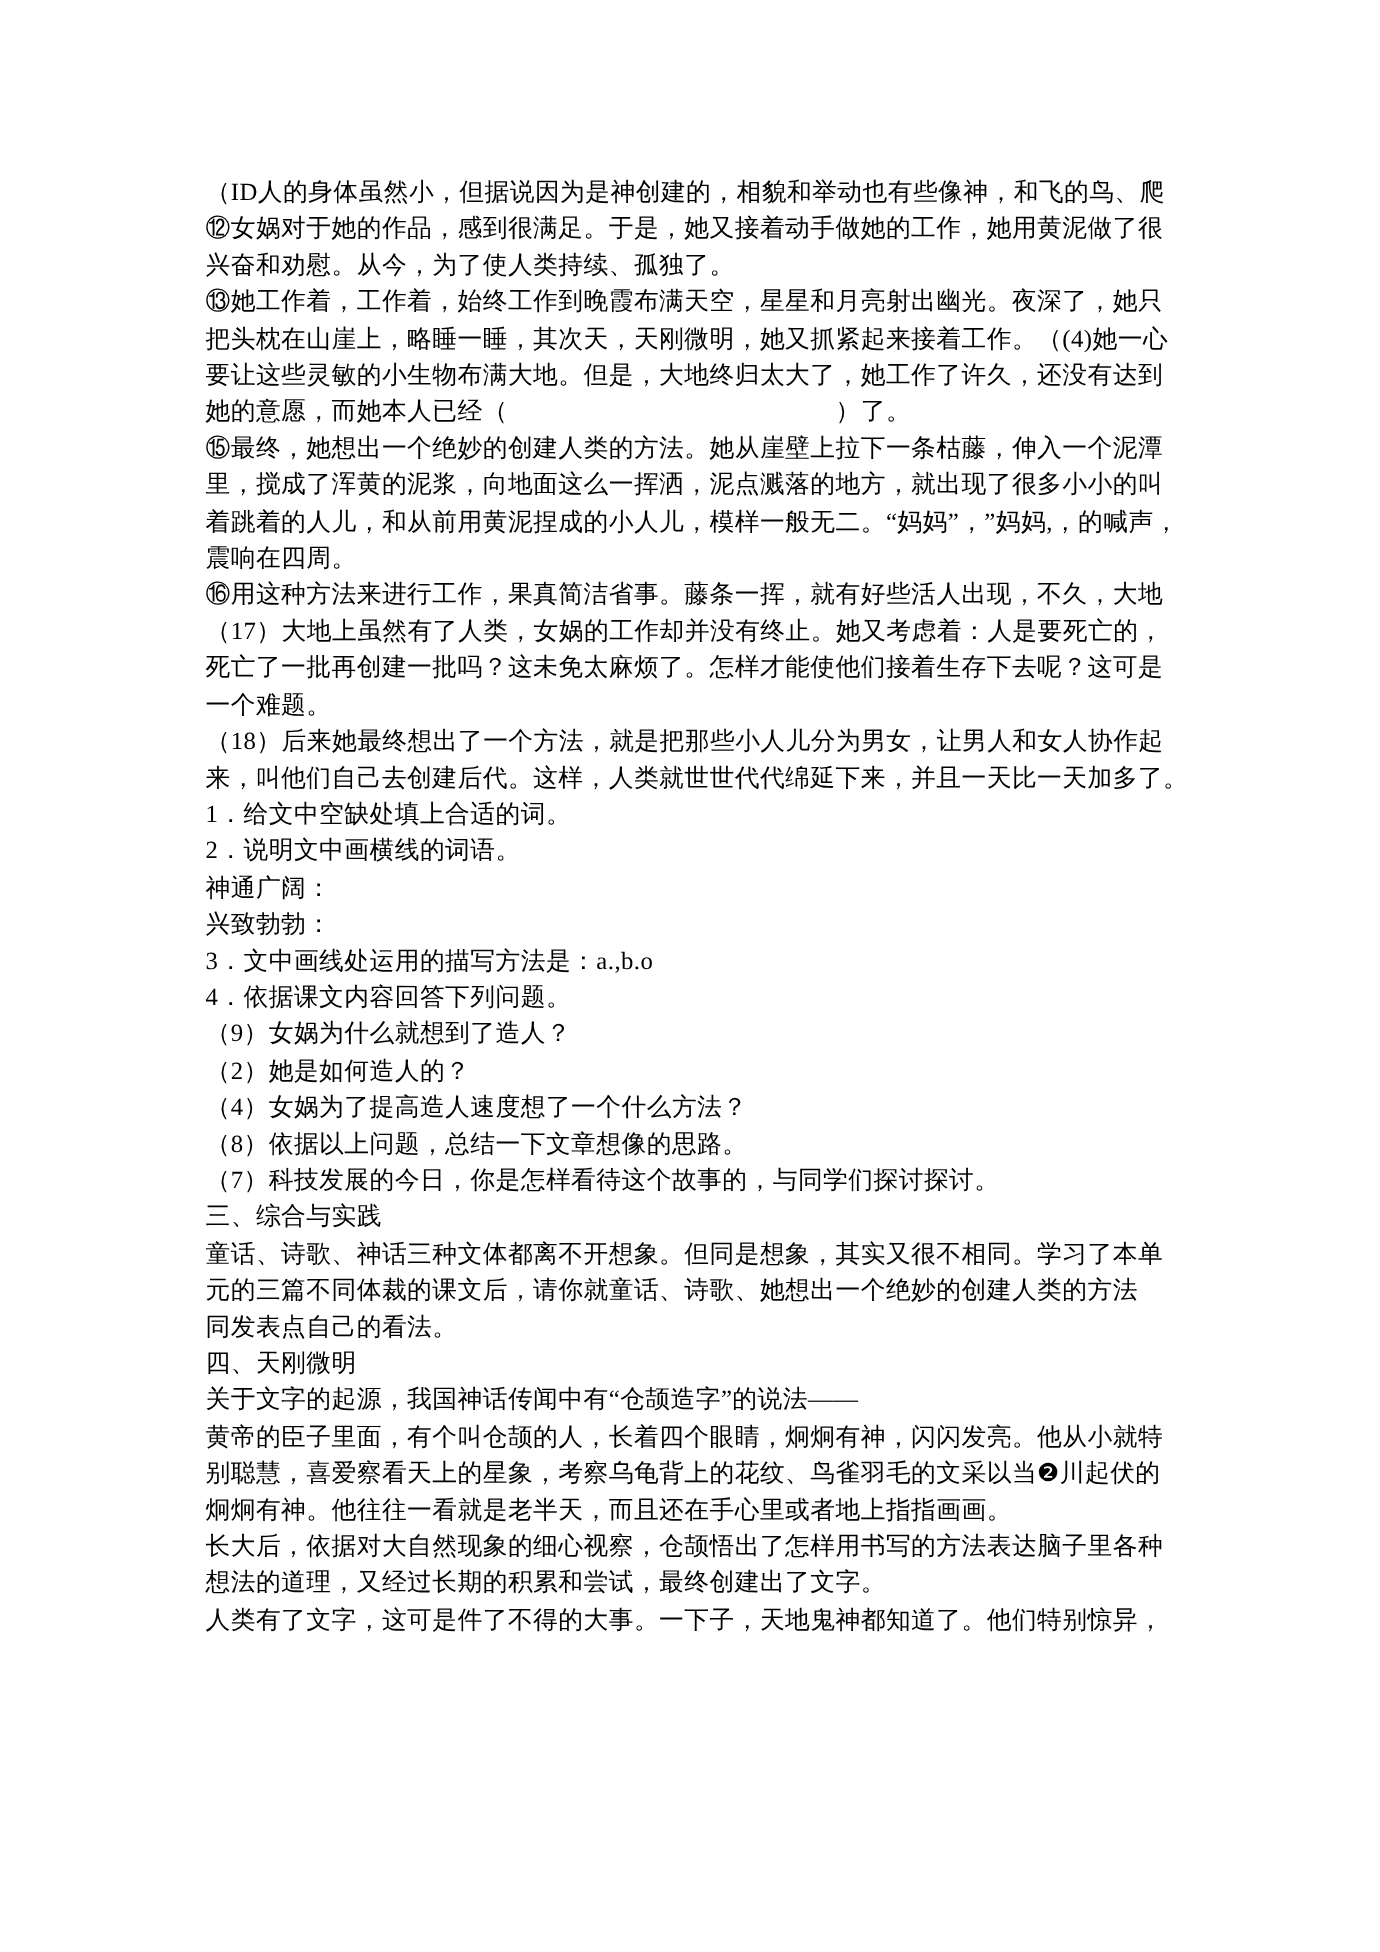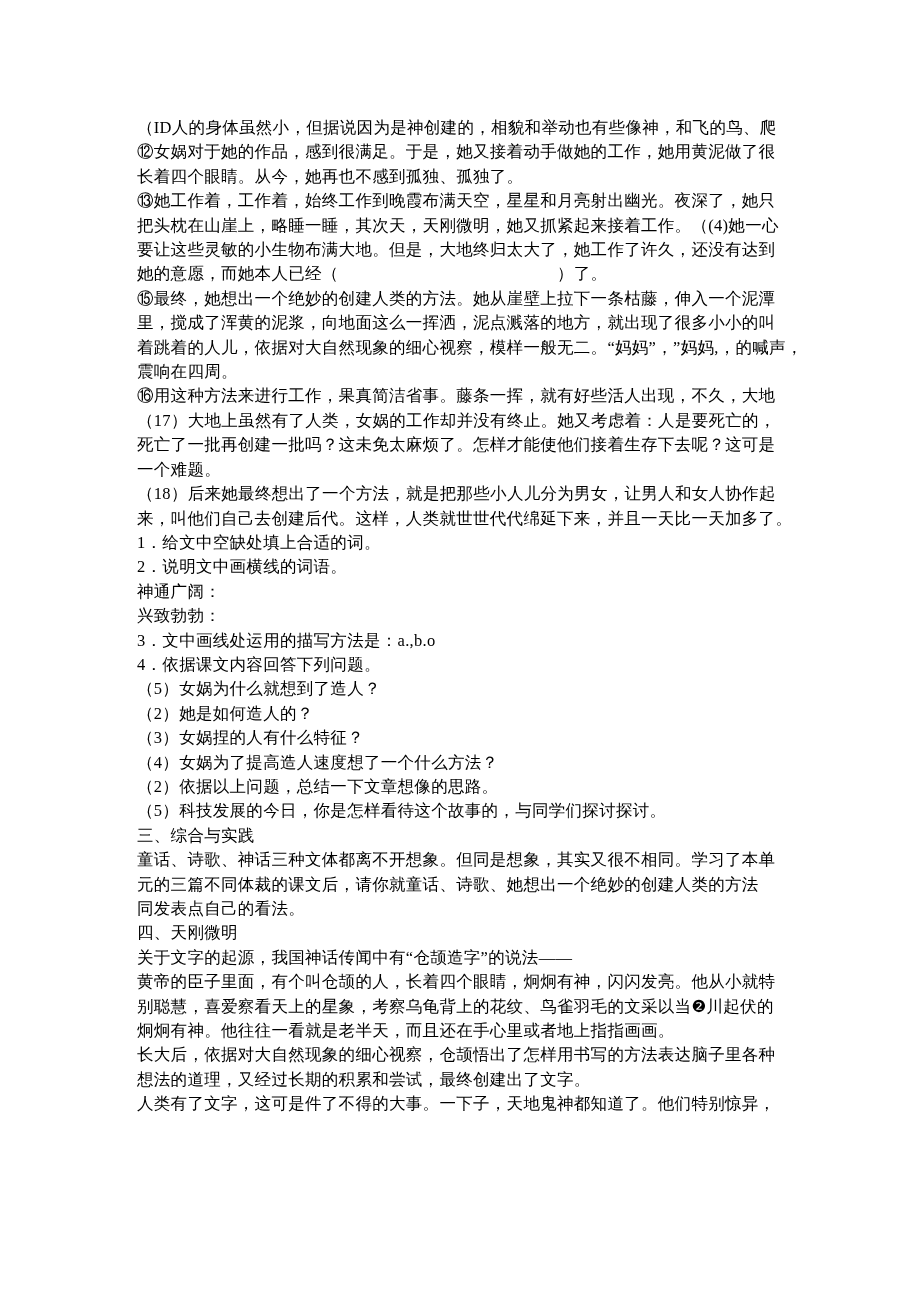--- a/index.html
+++ b/index.html
@@ -32,47 +32,46 @@
     letter-spacing: 0.3px;
   }
 </style>
 </head>
 <body>
 
 <div class="page">
   <div class="textblock">
       <div class="line">（ID人的身体虽然小，但据说因为是神创建的，相貌和举动也有些像神，和飞的鸟、爬</div>
       <div class="line">⑫女娲对于她的作品，感到很满足。于是，她又接着动手做她的工作，她用黄泥做了很</div>
-      <div class="line">长着四个眼睛。从今，她再也不感到孤独、孤独了。</div>
+      <div class="line">兴奋和劝慰。从今，为了使人类持续、孤独了。</div>
       <div class="line">⑬她工作着，工作着，始终工作到晚霞布满天空，星星和月亮射出幽光。夜深了，她只</div>
       <div class="line">把头枕在山崖上，略睡一睡，其次天，天刚微明，她又抓紧起来接着工作。（(4)她一心</div>
       <div class="line">要让这些灵敏的小生物布满大地。但是，大地终归太大了，她工作了许久，还没有达到</div>
       <div class="line">她的意愿，而她本人已经（　　　　　　　　　　　　　）了。</div>
       <div class="line">⑮最终，她想出一个绝妙的创建人类的方法。她从崖壁上拉下一条枯藤，伸入一个泥潭</div>
       <div class="line">里，搅成了浑黄的泥浆，向地面这么一挥洒，泥点溅落的地方，就出现了很多小小的叫</div>
-      <div class="line">着跳着的人儿，依据对大自然现象的细心视察，模样一般无二。“妈妈”，”妈妈,，的喊声，</div>
+      <div class="line">着跳着的人儿，和从前用黄泥捏成的小人儿，模样一般无二。“妈妈”，”妈妈,，的喊声，</div>
       <div class="line">震响在四周。</div>
       <div class="line">⑯用这种方法来进行工作，果真简洁省事。藤条一挥，就有好些活人出现，不久，大地</div>
       <div class="line">（17）大地上虽然有了人类，女娲的工作却并没有终止。她又考虑着：人是要死亡的，</div>
       <div class="line">死亡了一批再创建一批吗？这未免太麻烦了。怎样才能使他们接着生存下去呢？这可是</div>
       <div class="line">一个难题。</div>
       <div class="line">（18）后来她最终想出了一个方法，就是把那些小人儿分为男女，让男人和女人协作起</div>
       <div class="line">来，叫他们自己去创建后代。这样，人类就世世代代绵延下来，并且一天比一天加多了。</div>
       <div class="line">1．给文中空缺处填上合适的词。</div>
       <div class="line">2．说明文中画横线的词语。</div>
       <div class="line">神通广阔：</div>
       <div class="line">兴致勃勃：</div>
       <div class="line">3．文中画线处运用的描写方法是：a.,b.o</div>
       <div class="line">4．依据课文内容回答下列问题。</div>
-      <div class="line">（5）女娲为什么就想到了造人？</div>
+      <div class="line">（9）女娲为什么就想到了造人？</div>
       <div class="line">（2）她是如何造人的？</div>
-      <div class="line">（3）女娲捏的人有什么特征？</div>
       <div class="line">（4）女娲为了提高造人速度想了一个什么方法？</div>
-      <div class="line">（2）依据以上问题，总结一下文章想像的思路。</div>
-      <div class="line">（5）科技发展的今日，你是怎样看待这个故事的，与同学们探讨探讨。</div>
+      <div class="line">（8）依据以上问题，总结一下文章想像的思路。</div>
+      <div class="line">（7）科技发展的今日，你是怎样看待这个故事的，与同学们探讨探讨。</div>
       <div class="line">三、综合与实践</div>
       <div class="line">童话、诗歌、神话三种文体都离不开想象。但同是想象，其实又很不相同。学习了本单</div>
       <div class="line">元的三篇不同体裁的课文后，请你就童话、诗歌、她想出一个绝妙的创建人类的方法</div>
       <div class="line">同发表点自己的看法。</div>
       <div class="line">四、天刚微明</div>
       <div class="line">关于文字的起源，我国神话传闻中有“仓颉造字”的说法——</div>
       <div class="line">黄帝的臣子里面，有个叫仓颉的人，长着四个眼睛，炯炯有神，闪闪发亮。他从小就特</div>
       <div class="line">别聪慧，喜爱察看天上的星象，考察乌龟背上的花纹、鸟雀羽毛的文采以当❷川起伏的</div>
       <div class="line">炯炯有神。他往往一看就是老半天，而且还在手心里或者地上指指画画。</div>
       <div class="line">长大后，依据对大自然现象的细心视察，仓颉悟出了怎样用书写的方法表达脑子里各种</div>

